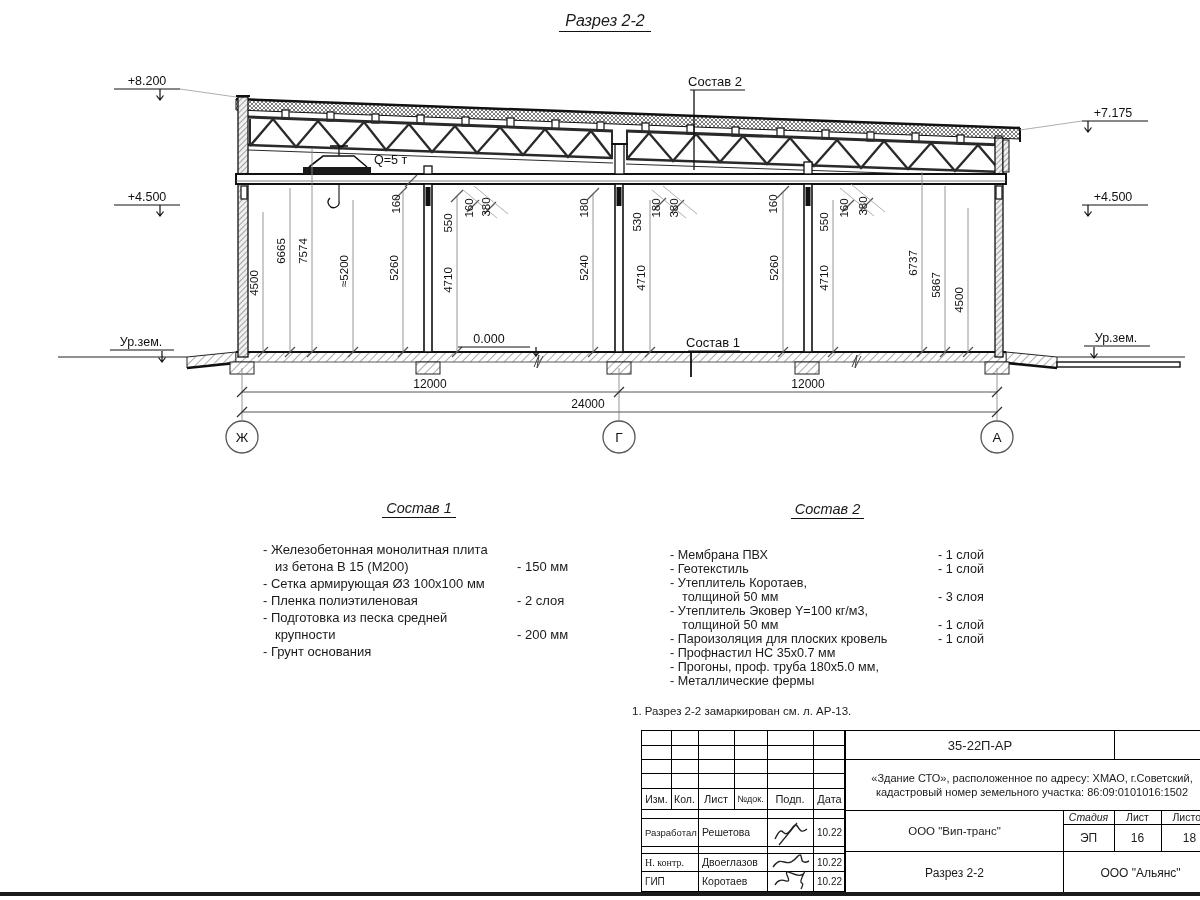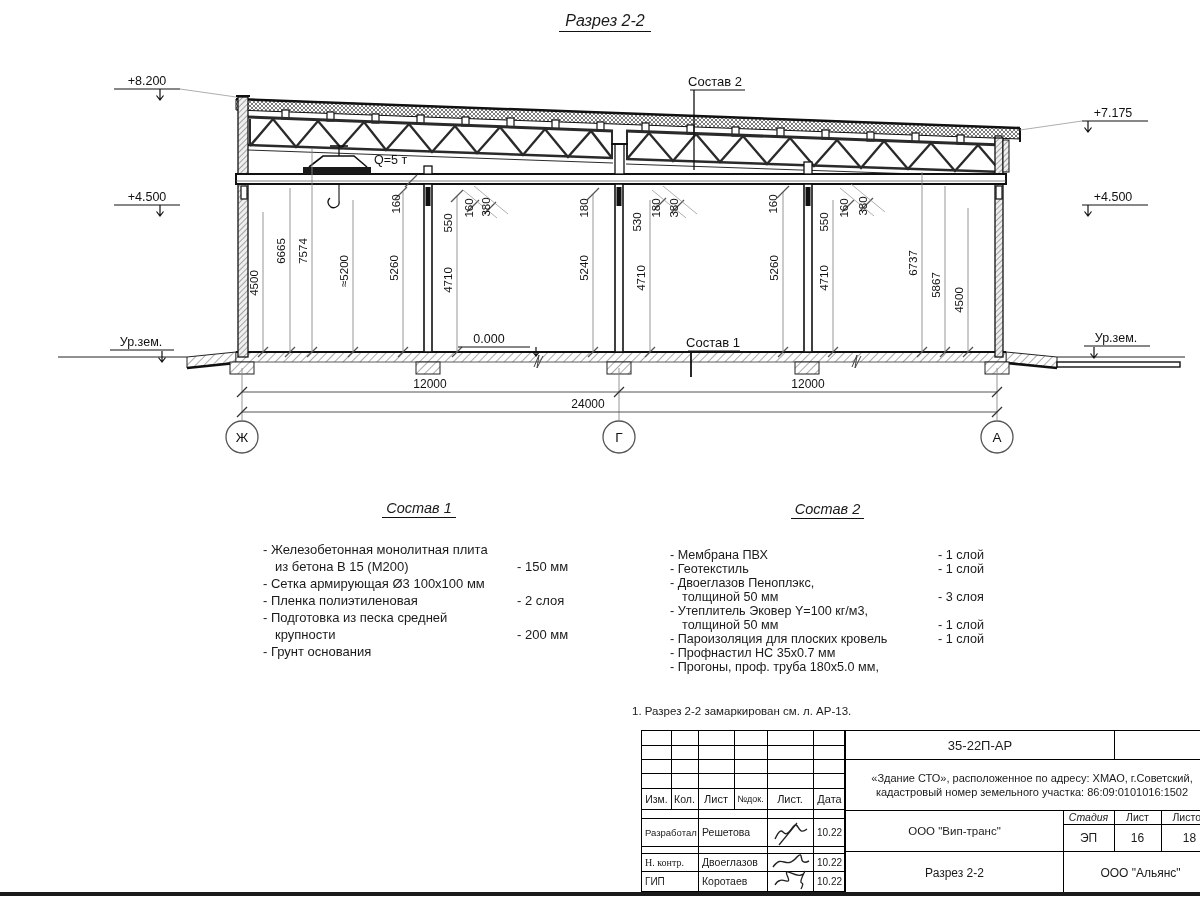--- a/index.html
+++ b/index.html
@@ -316,27 +316,28 @@
     <div class="crow ind"><span class="ct">крупности</span><span class="cv">- 200 мм</span></div>
     <div class="crow"><span class="ct">- Грунт основания</span><span class="cv"></span></div>
   </div>
 
   <div class="abs" style="left:765px;top:500px;width:125px;text-align:center;">
     <span class="comp-head">Состав 2</span>
   </div>
   <div class="clist c2" style="left:655px;top:548px;width:345px;margin-left:15px;">
     <div class="crow"><span class="ct">- Мембрана ПВХ</span><span class="cv">- 1 слой</span></div>
     <div class="crow"><span class="ct">- Геотекстиль</span><span class="cv">- 1 слой</span></div>
-    <div class="crow"><span class="ct">- Двоеглазов Пеноплэкс,</span><span class="cv"></span></div>
+    <div class="crow"><span class="ct">- Утеплитель Коротаев,</span><span class="cv"></span></div>
     <div class="crow ind"><span class="ct">толщиной 50 мм</span><span class="cv">- 3 слоя</span></div>
     <div class="crow"><span class="ct">- Утеплитель Эковер Y=100 кг/м3,</span><span class="cv"></span></div>
     <div class="crow ind"><span class="ct">толщиной 50 мм</span><span class="cv">- 1 слой</span></div>
     <div class="crow"><span class="ct">- Пароизоляция для плоских кровель</span><span class="cv">- 1 слой</span></div>
     <div class="crow"><span class="ct">- Профнастил НС 35х0.7 мм</span><span class="cv"></span></div>
     <div class="crow"><span class="ct">- Прогоны, проф. труба 180х5.0 мм,</span><span class="cv"></span></div>
+    <div class="crow"><span class="ct">- Металлические фермы</span><span class="cv"></span></div>
   </div>
 
   <div class="abs note" style="left:632px;top:705px;">1. Разрез 2-2 замаркирован см. л. АР-13.</div>
 
   <div class="tbx" style="left:641px;top:730px;width:204px;height:163px;">
 
     <div class="vline" style="left:29px;top:0;width:1px;height:78px;"></div>
     <div class="vline" style="left:56px;top:0;width:1px;height:163px;"></div>
     <div class="vline" style="left:92px;top:0;width:1px;height:78px;"></div>
     <div class="vline" style="left:125px;top:0;width:1px;height:163px;"></div>
@@ -350,21 +351,21 @@
     <div class="hline" style="left:0;top:87px;width:204px;height:1px;"></div>
     <div class="hline" style="left:0;top:115px;width:204px;height:1px;"></div>
     <div class="hline" style="left:0;top:122px;width:204px;height:1px;"></div>
     <div class="hline" style="left:0;top:140px;width:204px;height:1px;"></div>
     <div class="hline" style="left:0;top:160px;width:204px;height:1px;"></div>
 
     <div class="cell" style="left:0;top:57px;width:29px;height:21px;font-size:10.5px;">Изм.</div>
     <div class="cell" style="left:29px;top:57px;width:27px;height:21px;font-size:10.5px;">Кол.</div>
     <div class="cell" style="left:56px;top:57px;width:36px;height:21px;font-size:11px;">Лист</div>
     <div class="cell" style="left:92px;top:57px;width:33px;height:21px;font-size:9px;">№док.</div>
-    <div class="cell" style="left:125px;top:57px;width:46px;height:21px;font-size:11px;">Лист.</div>
+    <div class="cell" style="left:125px;top:57px;width:46px;height:21px;font-size:11px;">Подп.</div>
     <div class="cell" style="left:171px;top:57px;width:33px;height:21px;font-size:11px;">Дата</div>
 
     <div class="cell left" style="left:3px;top:87px;width:54px;height:28px;font-size:9.5px;">Разработал</div>
     <div class="cell left" style="left:60px;top:87px;width:64px;height:28px;font-size:10.5px;">Решетова</div>
     <div class="cell" style="left:171px;top:87px;width:33px;height:28px;font-size:10px;">10.22</div>
     <div class="cell left" style="left:3px;top:122px;width:54px;height:18px;font-size:10px;font-family:Liberation Serif, serif;">Н. контр.</div>
     <div class="cell left" style="left:60px;top:122px;width:64px;height:18px;font-size:10.5px;">Двоеглазов</div>
     <div class="cell" style="left:171px;top:122px;width:33px;height:18px;font-size:10px;">10.22</div>
     <div class="cell left" style="left:3px;top:140px;width:54px;height:20px;font-size:10px;">ГИП</div>
     <div class="cell left" style="left:60px;top:140px;width:64px;height:20px;font-size:10.5px;">Коротаев</div>

